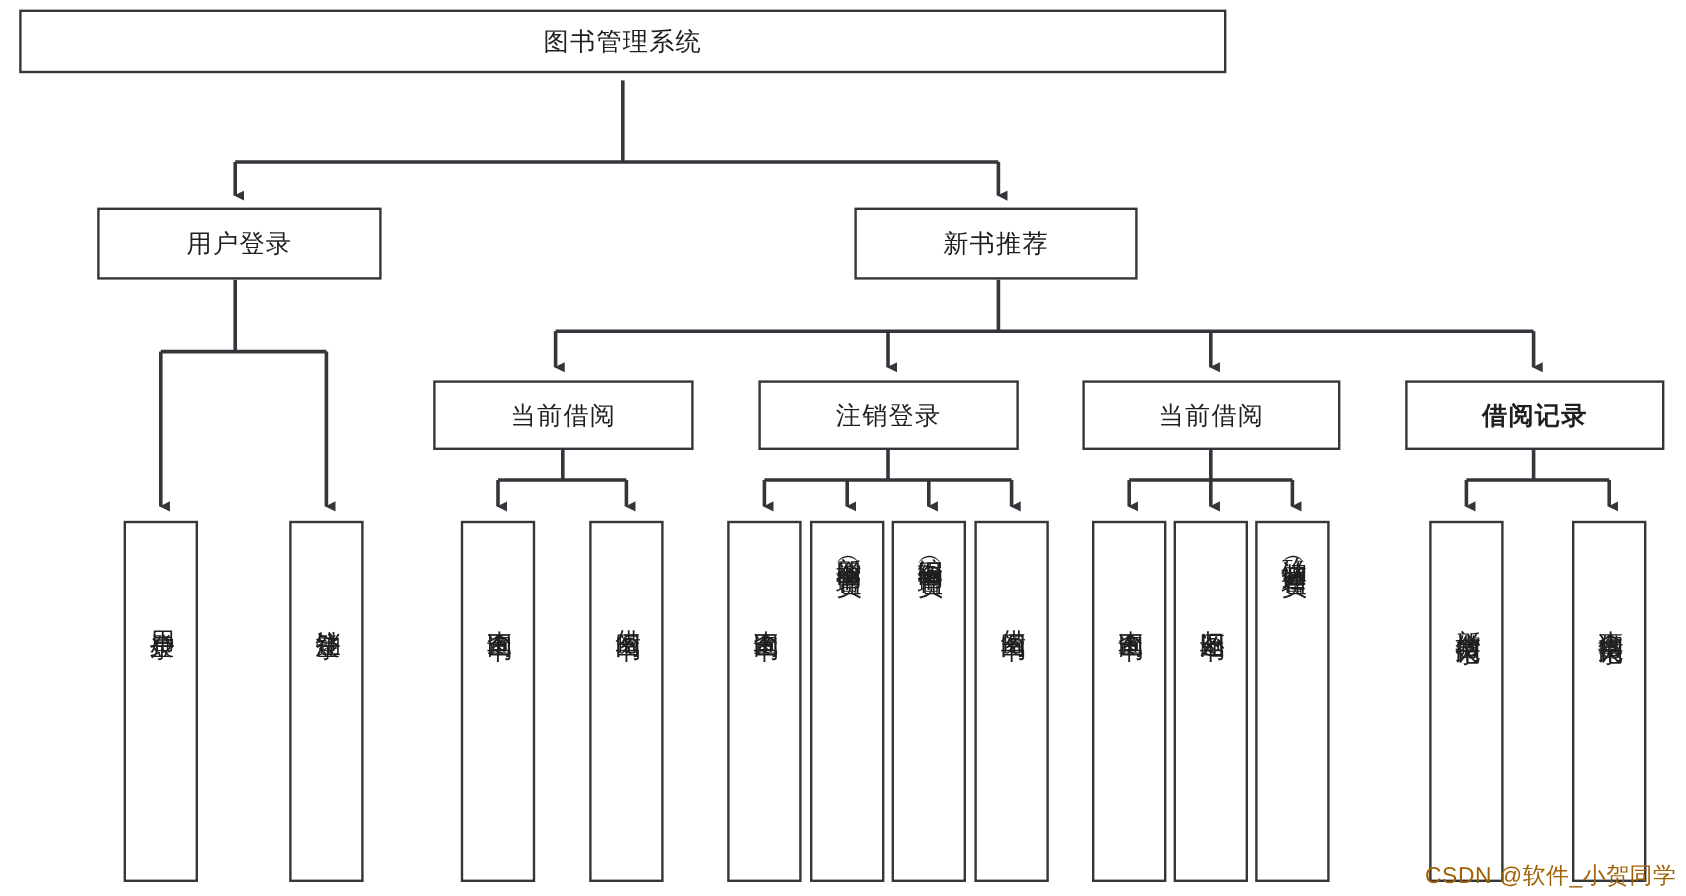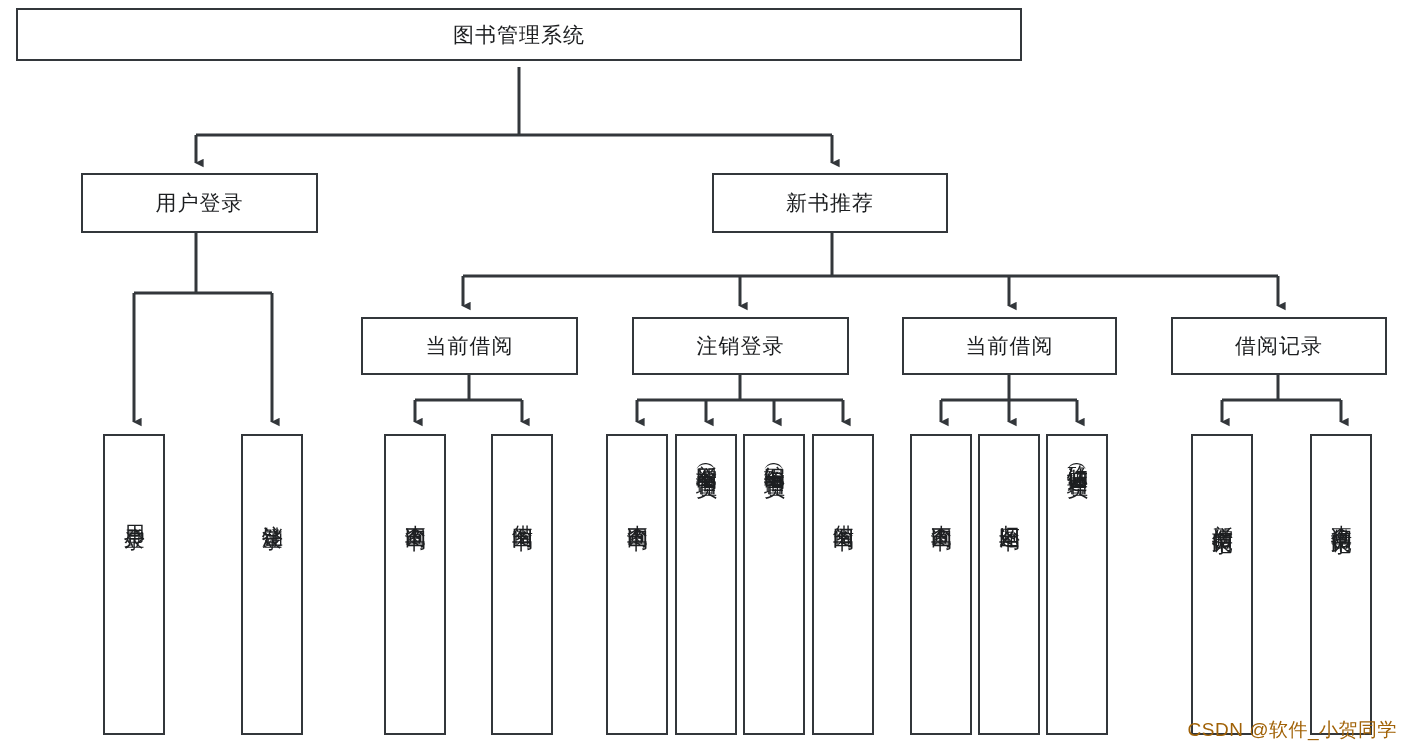--- a/index.html
+++ b/index.html
@@ -134,21 +134,21 @@
 
   <div class="node h" style="left:361px; top:317px; width:217px; height:58px;">
     <span>当前借阅</span>
   </div>
   <div class="node h" style="left:632px; top:317px; width:217px; height:58px;">
     <span>注销登录</span>
   </div>
   <div class="node h" style="left:902px; top:317px; width:215px; height:58px;">
     <span>当前借阅</span>
   </div>
-  <div class="node h" style="left:1171px; top:317px; width:216px; height:58px;">
+  <div class="node h" style="left:1171px; top:317px; width:216px; height:58px;font-weight:bold;">
     <span>借阅记录</span>
   </div>
 
   <div class="node v mid" style="left:103px; top:434px; width:62px; height:301px;">
     <span class="vtext">用户登录</span>
   </div>
   <div class="node v mid" style="left:241px; top:434px; width:62px; height:301px;">
     <span class="vtext">注销登录</span>
   </div>
 

